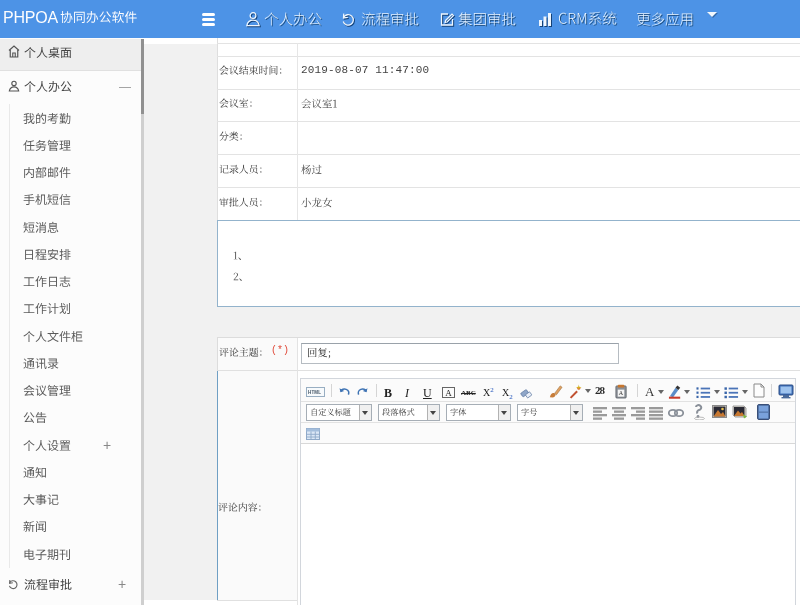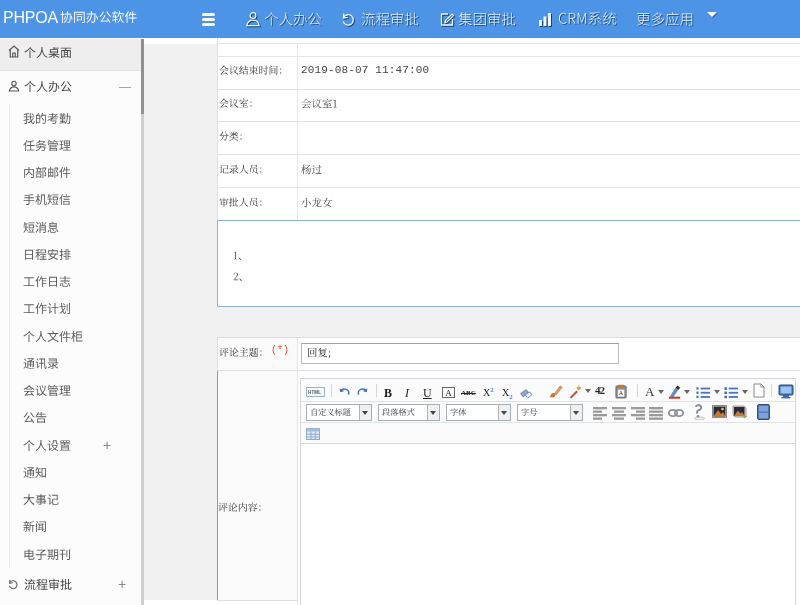--- a/index.html
+++ b/index.html
@@ -407,21 +407,21 @@
 <svg style="position:absolute;left:548px;top:384px" width="15" height="15" viewBox="0 0 16 16">
 <path d="M2 14 C3 10 5 9 7 10 C9 11 8 13.5 5 14.5 Z" fill="#c77d3a"></path>
 <path d="M7 10 L13 2 L15 3.5 L9 11.5 Z" fill="#e0a060" stroke="#9a6a30" stroke-width="0.6"></path>
 </svg>
 <svg style="position:absolute;left:568px;top:384px" width="15" height="15" viewBox="0 0 16 16">
 <path d="M2 14 L9 7 L10.5 8.5 L3.5 15.5 Z" fill="#c05030"></path>
 <circle cx="11.5" cy="4.5" r="1.6" fill="#e07040"></circle>
 <path d="M11.5 0.5 L12 3 L14.5 3.5 L12 4.5 L11.5 7 L11 4.5 L8.5 3.5 L11 3 Z" fill="#d4b020"></path>
 </svg>
 <div style="left:585px;top:389px;width:0;height:0;border-left:3px solid transparent;border-right:3px solid transparent;border-top:4px solid #666;"></div>
-<div style="left:595px;top:384px;font-size:11px;font-weight:bold;color:#2a2a2a;font-family:'Liberation Serif',serif;letter-spacing:-1px;">42</div>
+<div style="left:595px;top:384px;font-size:11px;font-weight:bold;color:#2a2a2a;font-family:'Liberation Serif',serif;letter-spacing:-1px;">28</div>
 <svg style="position:absolute;left:614px;top:384px" width="15" height="15" viewBox="0 0 16 16">
 <rect x="2" y="2" width="11" height="13" rx="1" fill="#8a8f96" stroke="#5a5f66" stroke-width="0.8"></rect>
 <rect x="4" y="0.8" width="7" height="3" rx="1" fill="#c8772e"></rect>
 <rect x="4" y="6" width="7" height="7.5" fill="#f4f4f4"></rect>
 <text x="7.5" y="12" font-size="6.5" fill="#333" text-anchor="middle" font-family="Liberation Serif">A</text>
 </svg>
 <div style="left:637px;top:384px;width:1px;height:13px;background:#d5d5d5;"></div>
 <div style="left:645px;top:384px;font-size:13px;color:#333;font-family:'Liberation Serif',serif;">A</div>
 <div style="left:658px;top:390px;width:0;height:0;border-left:3px solid transparent;border-right:3px solid transparent;border-top:4px solid #666;"></div>
 <svg style="position:absolute;left:668px;top:384px" width="15" height="15" viewBox="0 0 16 16">

